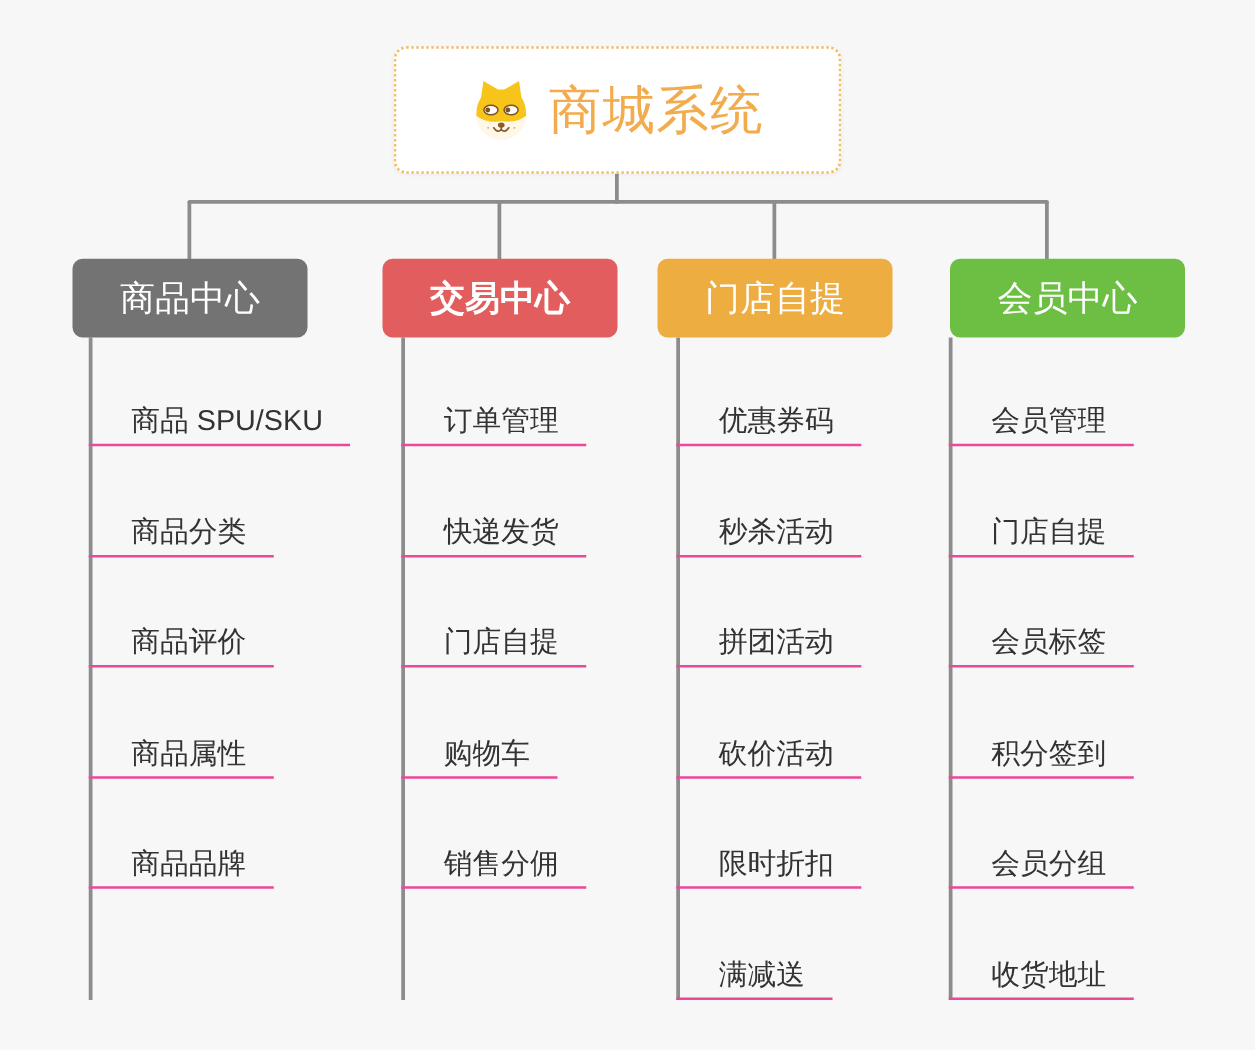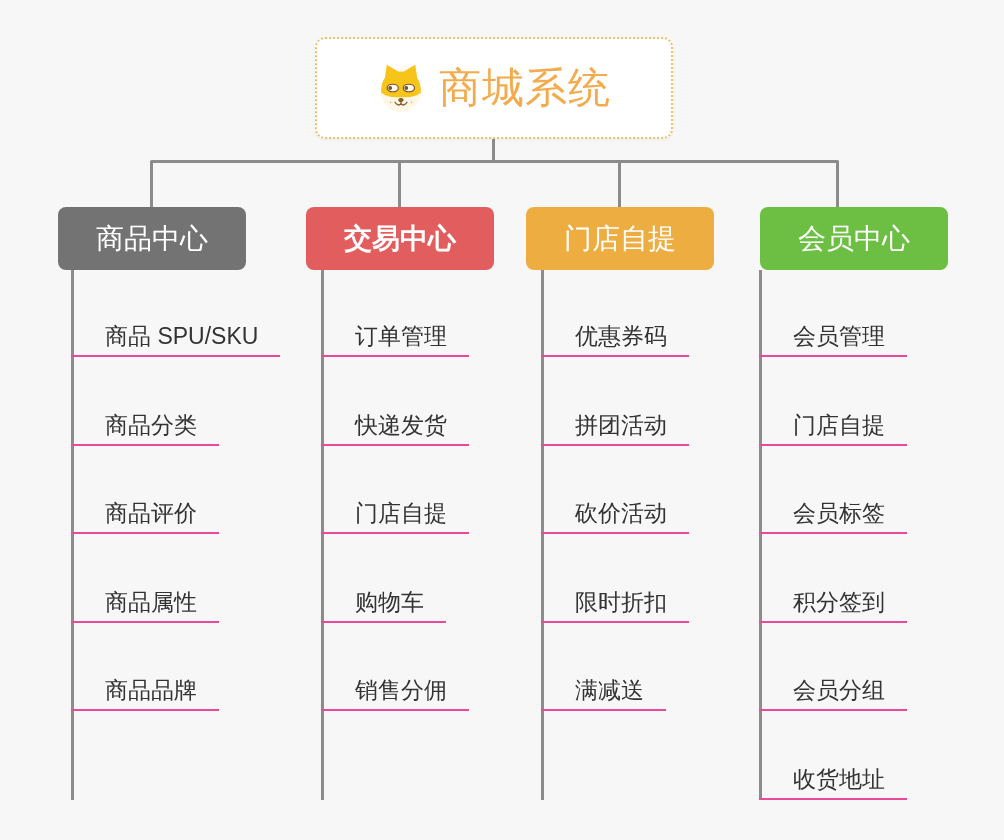--- a/index.html
+++ b/index.html
@@ -97,20 +97,21 @@
   <div class="items c2">
     <div class="leaf">订单管理</div>
     <div class="leaf">快递发货</div>
     <div class="leaf">门店自提</div>
     <div class="leaf">购物车</div>
     <div class="leaf">销售分佣</div>
   </div>
 
   <div class="items c3">
     <div class="leaf">优惠券码</div>
+    <div class="leaf">秒杀活动</div>
     <div class="leaf">拼团活动</div>
     <div class="leaf">砍价活动</div>
     <div class="leaf">限时折扣</div>
     <div class="leaf">满减送</div>
   </div>
 
   <div class="items c4">
     <div class="leaf">会员管理</div>
     <div class="leaf">门店自提</div>
     <div class="leaf">会员标签</div>

